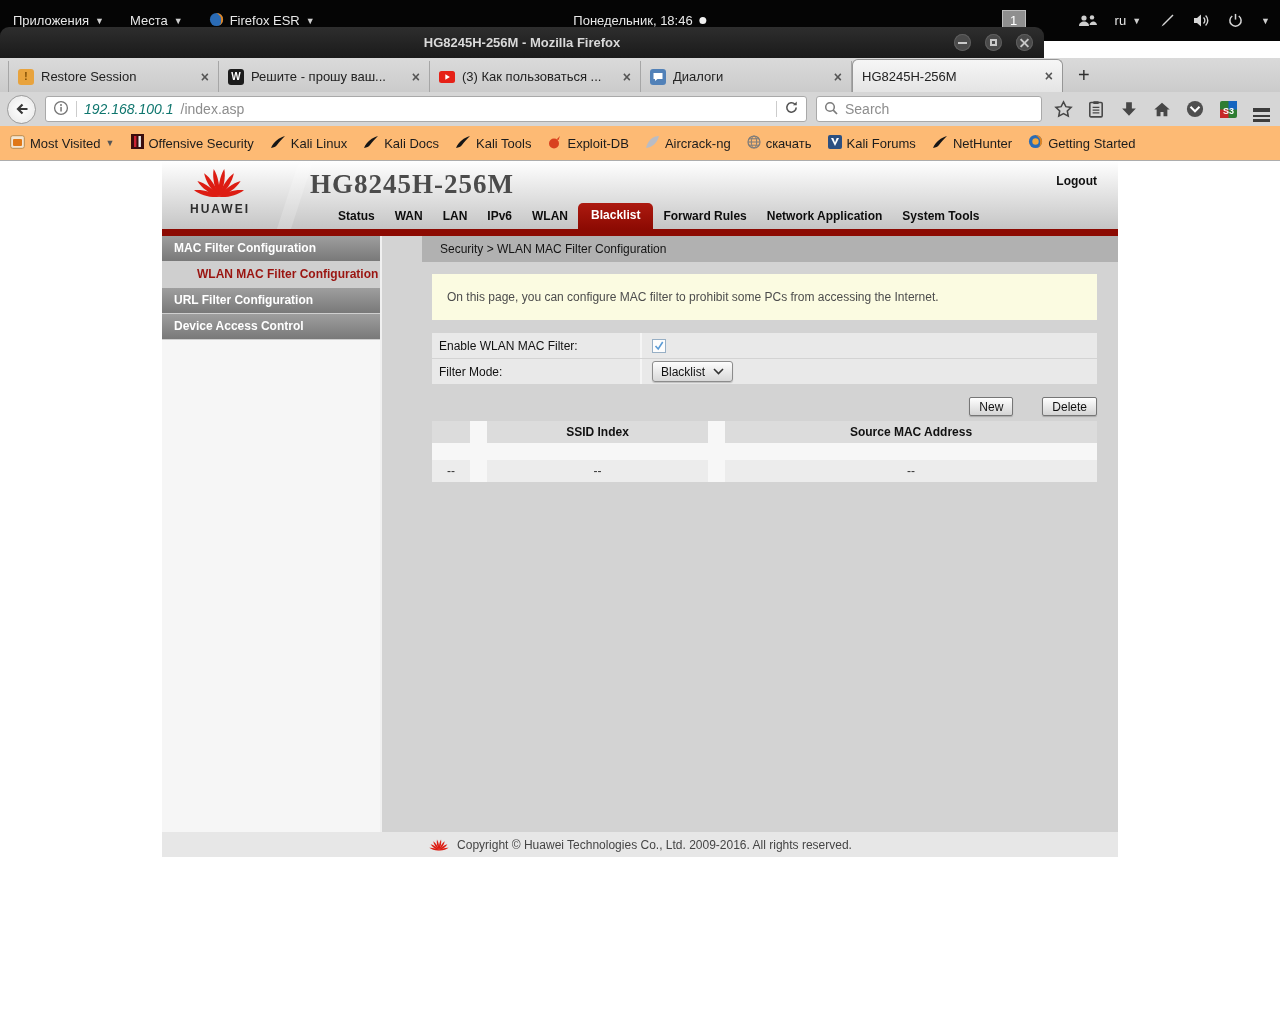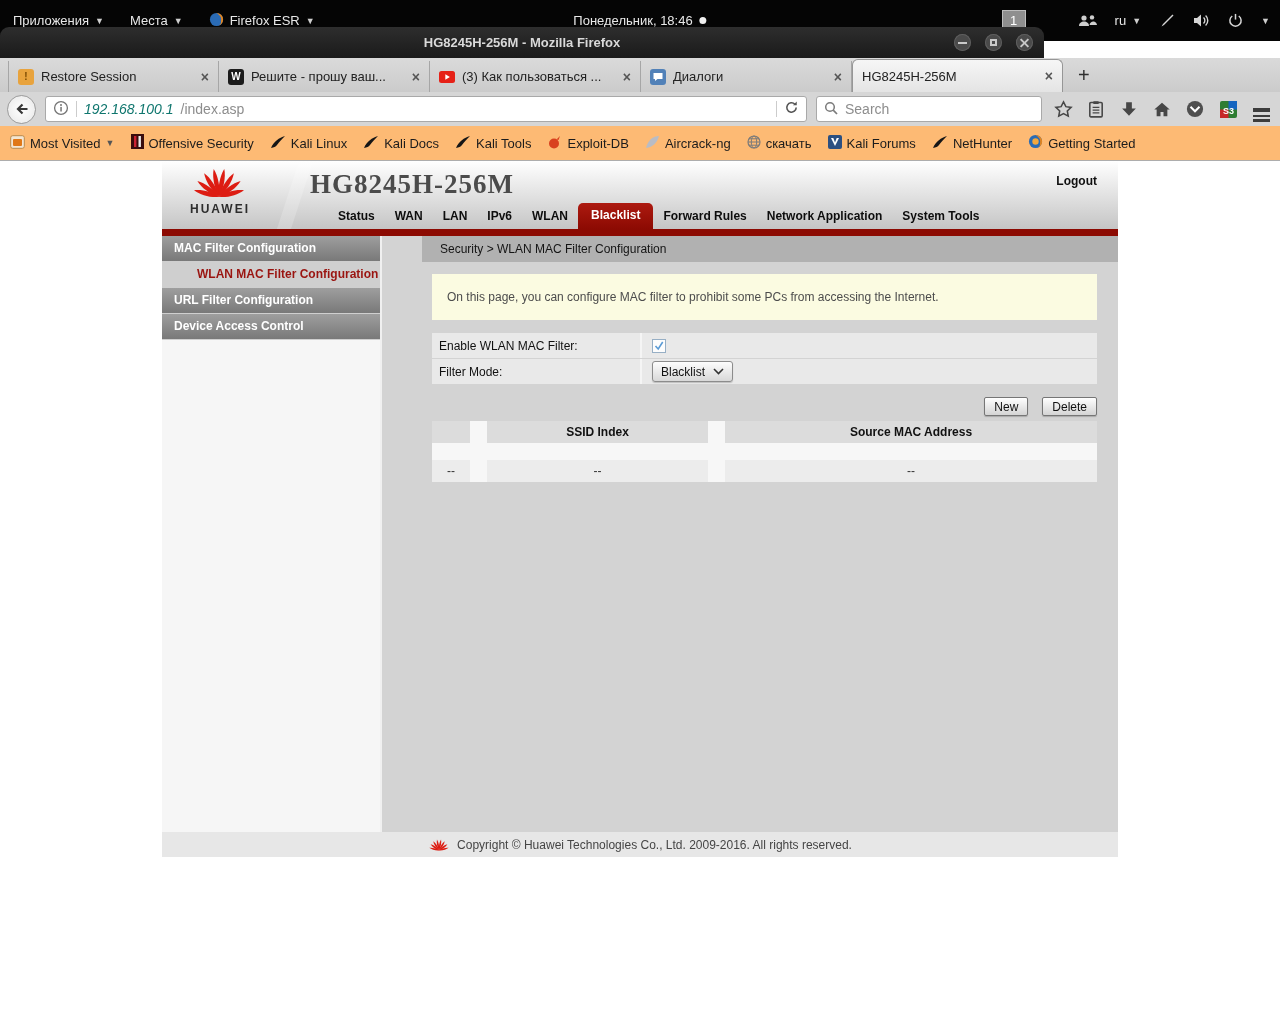--- a/index.html
+++ b/index.html
@@ -95,21 +95,21 @@
     padding-left:15px; color:#4c4c4c; margin-bottom:13px; }
   .form-row { display:flex; height:25px; background:#e9e9e9; margin-bottom:1px; }
   .form-label { width:210px; padding-left:7px; display:flex; align-items:center;
     border-right:2px solid #f5f5f5; }
   .form-value { flex:1; display:flex; align-items:center; padding-left:10px; }
   #checkbox { width:14px; height:14px; background:#fdfdfd; border:1px solid #97afc5;
     display:flex; align-items:center; justify-content:center; }
   #mode-select { height:21px; border:1px solid #8c8c8c; border-radius:3px;
     background:linear-gradient(#fdfdfd,#d8d8d8); display:flex; align-items:center;
     padding:0 8px; gap:8px; box-shadow:0 1px 1px rgba(0,0,0,.18); }
-  #actions { display:flex; justify-content:flex-end; gap:14px; margin:13px 0 5px; }
+  #actions { display:flex; justify-content:flex-end; gap:29px; margin:13px 0 5px; }
   .btn { height:19px; border:1px solid #767676; border-radius:2px; padding:0 9px;
     background:linear-gradient(#ffffff,#d4d4d4); display:flex; align-items:center;
     box-shadow:0 1px 1px rgba(0,0,0,.2); }
   #grid { display:grid; grid-template-columns:38px 221px 1fr; gap:17px; background:#f7f7f7; }
   .th { background:#dcdcdc; height:22px; display:flex; align-items:center; justify-content:center; font-weight:bold; }
   .td { background:#ececec; height:22px; display:flex; align-items:center; justify-content:center; color:#333; }
 
   #page-footer { height:25px; background:#e7e7e7; display:flex; align-items:center;
     justify-content:center; gap:7px; color:#454545; }
 </style>

